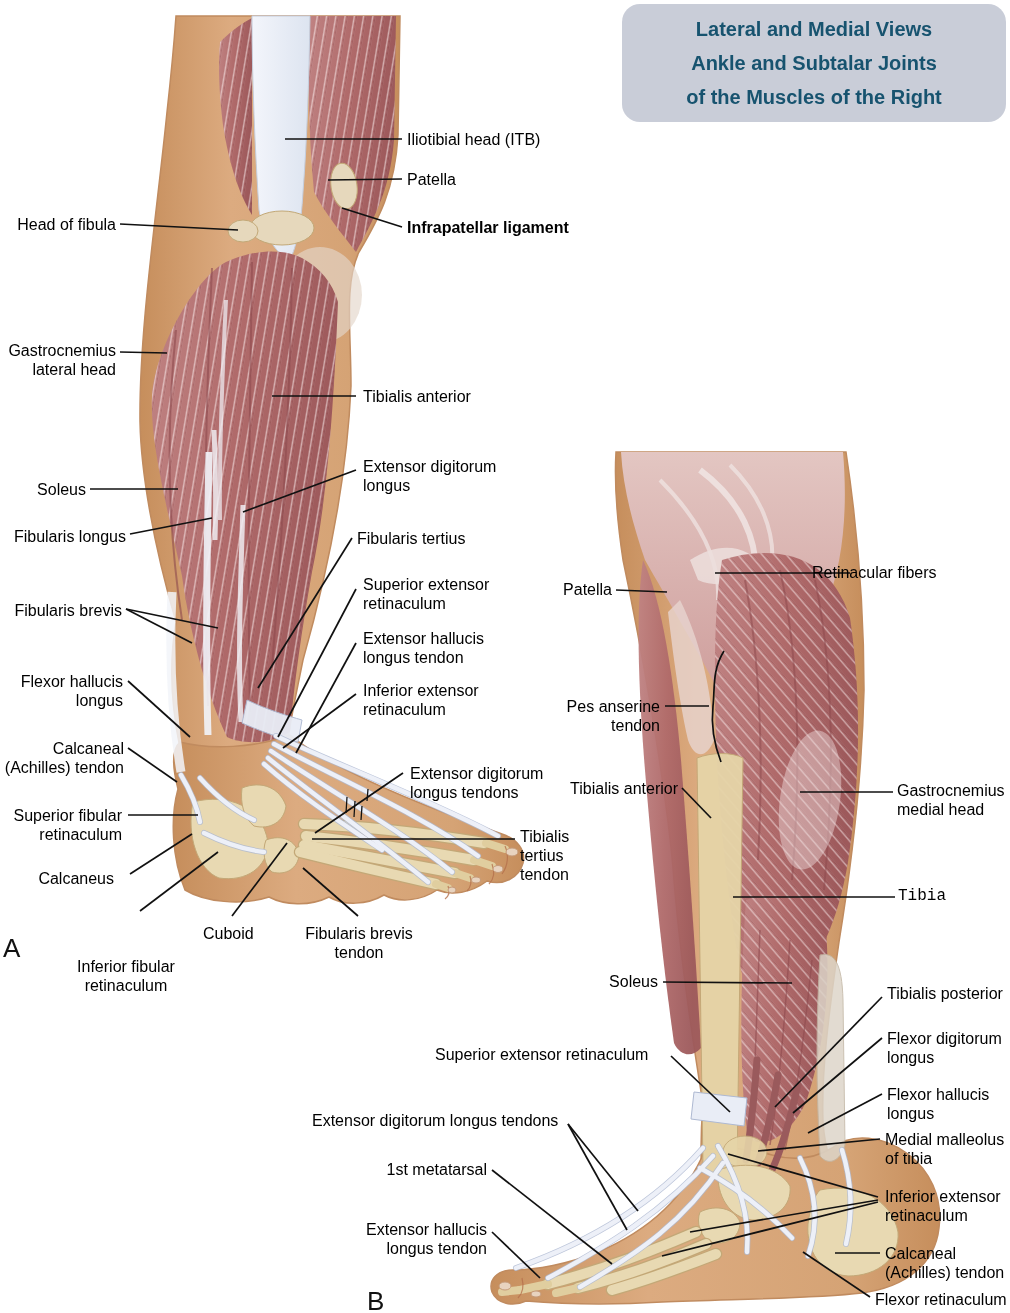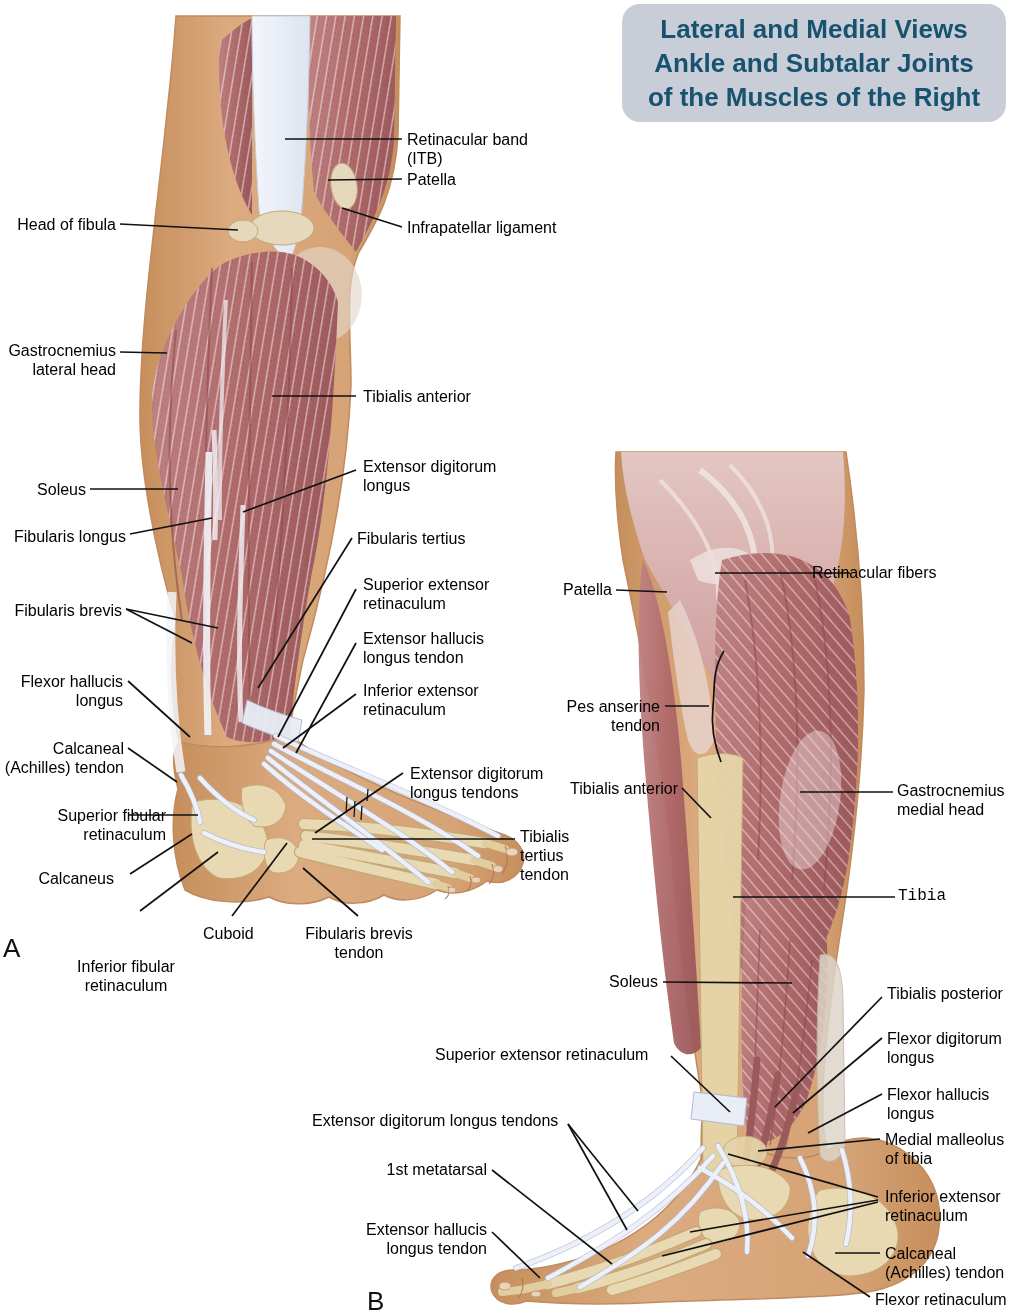--- a/index.html
+++ b/index.html
@@ -5,21 +5,21 @@
   html,body{margin:0;padding:0;background:#fff;}
   #canvas{position:relative;width:1010px;height:1313px;background:#fff;overflow:hidden;
           font-family:"Liberation Sans",sans-serif;}
   #anatomy-svg{position:absolute;left:0;top:0;}
   .lbl{position:absolute;font-size:16px;line-height:19px;color:#000;white-space:pre-line;}
   .lbl.r{text-align:right;}
   .lbl.c{text-align:center;}
   .fig-letter{position:absolute;font-size:26px;color:#111;}
   #title-box{position:absolute;left:622px;top:4px;width:384px;height:118px;background:#c9cdd8;
              border-radius:18px;display:flex;flex-direction:column;justify-content:center;align-items:center;}
-  #title-box .tl{font-weight:bold;font-size:26px;line-height:34px;color:#17536f;text-align:center;}
+  #title-box .tl{font-weight:bold;font-size:20px;line-height:34px;color:#17536f;text-align:center;}
 </style>
 </head>
 <body>
 
 <div id="canvas">
 
   <svg id="anatomy-svg" width="1010" height="1313" viewBox="0 0 1010 1313">
     <defs>
       <linearGradient id="skinGrad" x1="0" y1="0" x2="1" y2="0">
         <stop offset="0" stop-color="#c68e5c"></stop>
@@ -287,24 +287,24 @@
       <line x1="870" y1="1297" x2="803" y2="1252"></line>
     </g>
   </svg>
 
   <div id="title-box">
     <div class="tl">Lateral and Medial Views</div>
     <div class="tl">Ankle and Subtalar Joints</div>
     <div class="tl">of the Muscles of the Right</div>
   </div>
 
-  <div class="lbl" style="left:407px;top:130px;width:160px;">Retinacular band (ITB)</div>
+  <div class="lbl" style="left:407px;top:130px;width:160px;">Iliotibial head (ITB)</div>
   <div class="lbl" style="left:407px;top:170px;width:100px;">Patella</div>
   <div class="lbl r" style="left:2px;top:215px;width:114px;">Head of fibula</div>
-  <div class="lbl" style="left:407px;top:218px;width:175px;">Infrapatellar ligament</div>
+  <div class="lbl" style="left:407px;top:218px;width:175px;font-weight:bold;">Infrapatellar ligament</div>
   <div class="lbl r" style="left:0px;top:341px;width:116px;">Gastrocnemius
 lateral head</div>
   <div class="lbl" style="left:363px;top:387px;width:130px;">Tibialis anterior</div>
   <div class="lbl r" style="left:22px;top:480px;width:64px;">Soleus</div>
   <div class="lbl" style="left:363px;top:457px;width:150px;">Extensor digitorum
 longus</div>
   <div class="lbl r" style="left:8px;top:527px;width:118px;">Fibularis longus</div>
   <div class="lbl" style="left:357px;top:529px;width:130px;">Fibularis tertius</div>
   <div class="lbl" style="left:363px;top:575px;width:150px;">Superior extensor
 retinaculum</div>
@@ -312,21 +312,21 @@
   <div class="lbl" style="left:363px;top:629px;width:140px;">Extensor hallucis
 longus tendon</div>
   <div class="lbl" style="left:363px;top:681px;width:140px;">Inferior extensor
 retinaculum</div>
   <div class="lbl r" style="left:3px;top:672px;width:120px;">Flexor hallucis
 longus</div>
   <div class="lbl r" style="left:0px;top:739px;width:124px;">Calcaneal
 (Achilles) tendon</div>
   <div class="lbl" style="left:410px;top:764px;width:150px;">Extensor digitorum
 longus tendons</div>
-  <div class="lbl r" style="left:0px;top:806px;width:122px;padding-left:44px;">Superior fibular
+  <div class="lbl r" style="left:0px;top:806px;width:122px;">Superior fibular
 retinaculum</div>
   <div class="lbl" style="left:520px;top:827px;width:80px;">Tibialis
 tertius
 tendon</div>
   <div class="lbl r" style="left:30px;top:869px;width:84px;">Calcaneus</div>
   <div class="lbl c" style="left:66px;top:917px;width:120px;margin-top:40px;">Inferior fibular
 retinaculum</div>
   <div class="lbl" style="left:203px;top:924px;width:70px;">Cuboid</div>
   <div class="lbl c" style="left:302px;top:924px;width:114px;">Fibularis brevis
 tendon</div>

